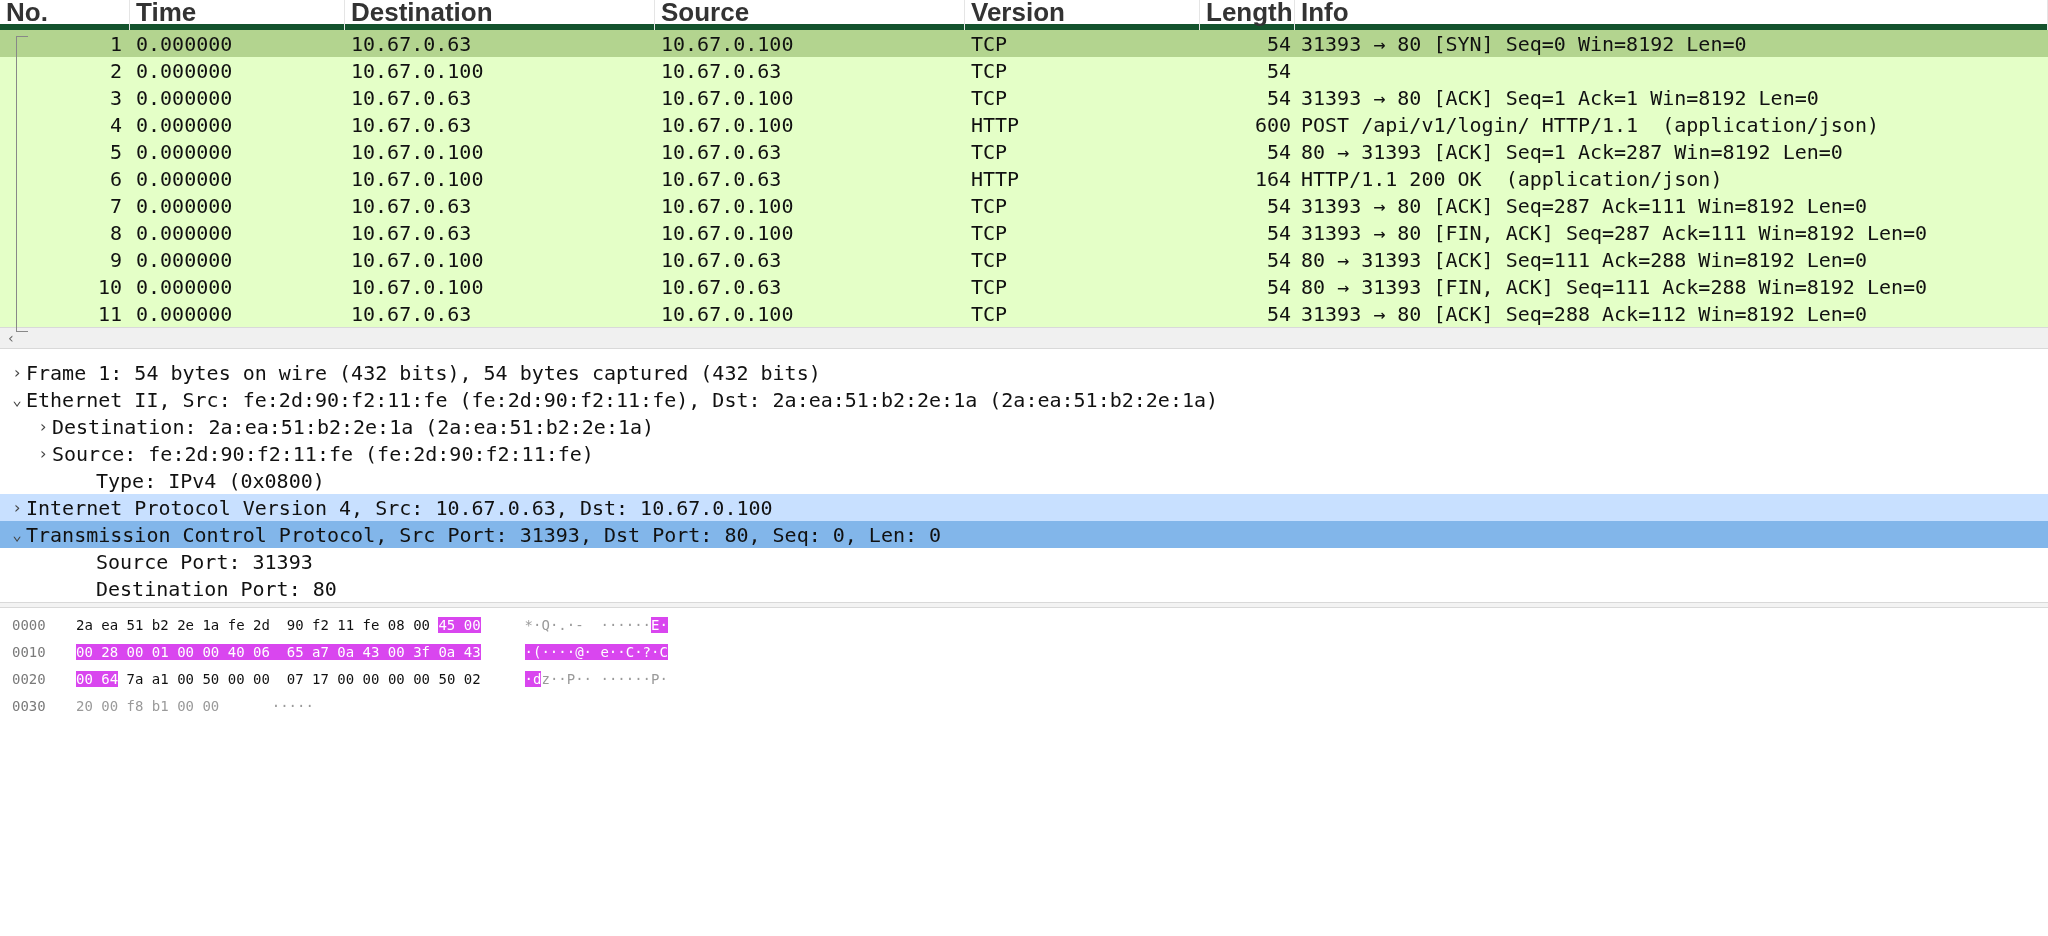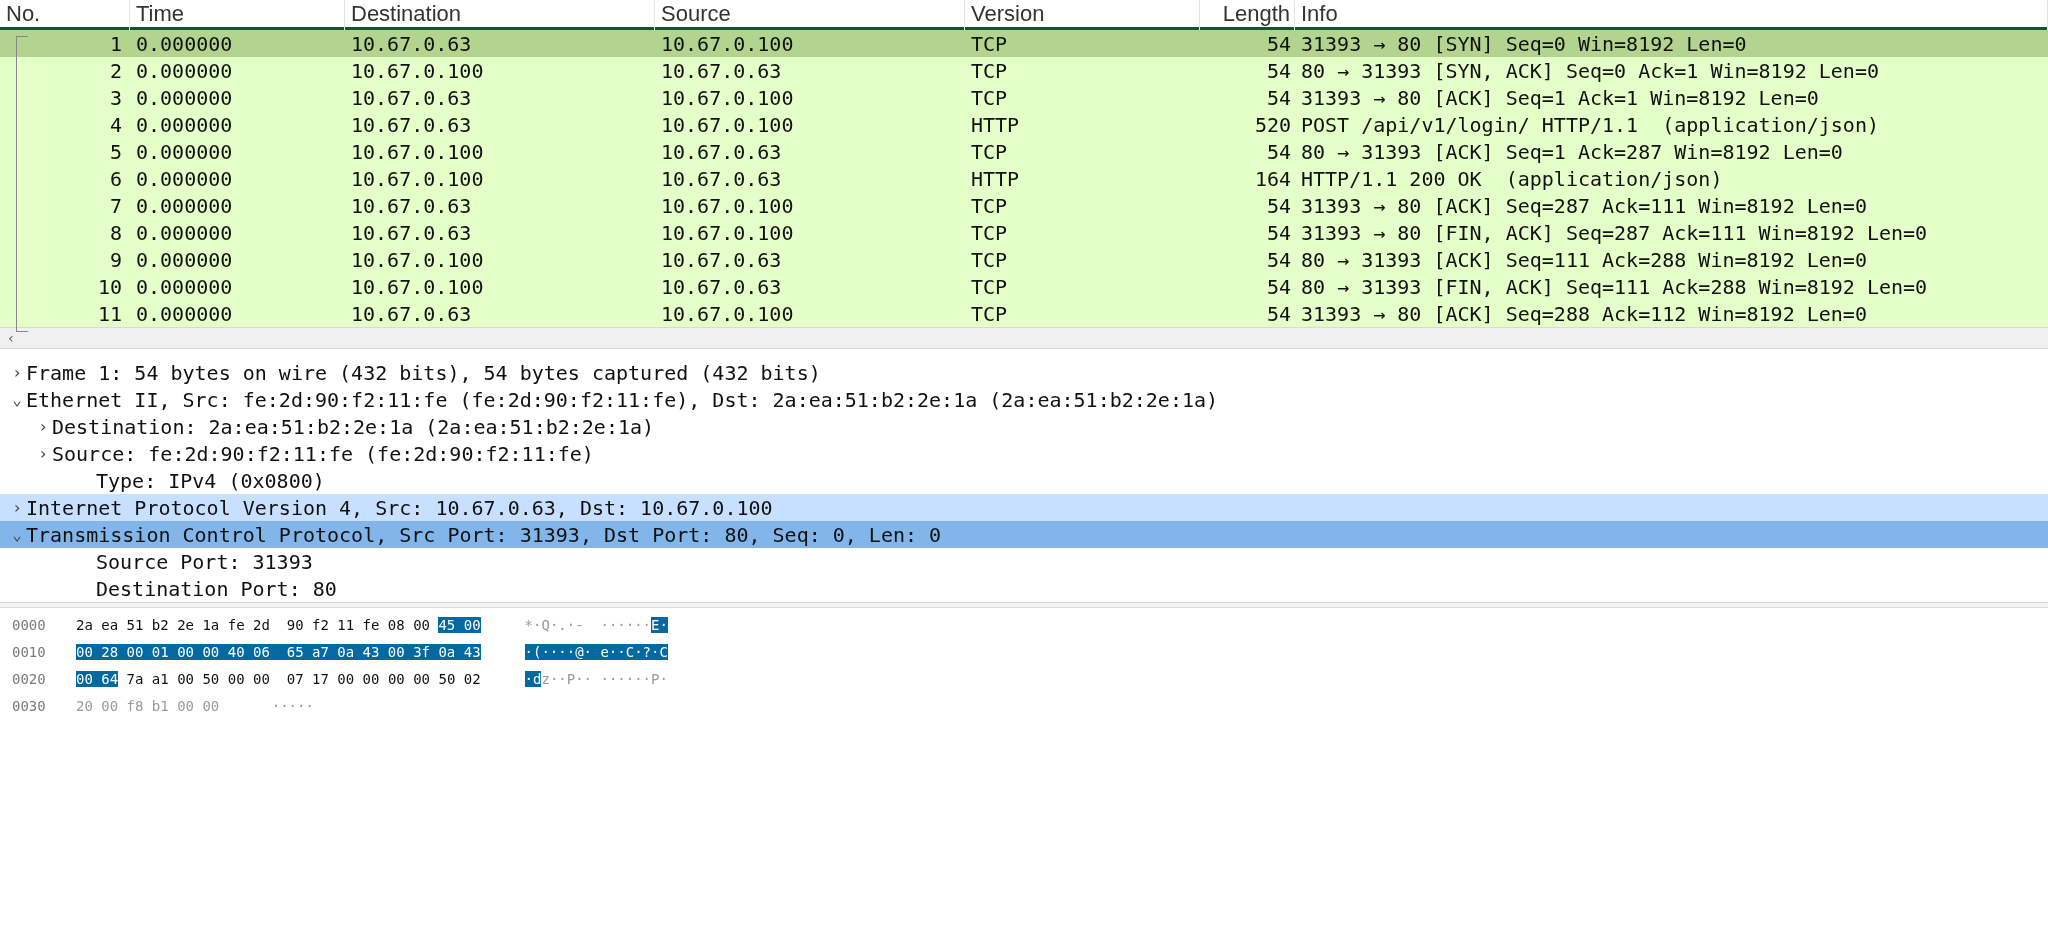--- a/index.html
+++ b/index.html
@@ -1,20 +1,20 @@
 <!DOCTYPE html>
 <html><head>
 <meta charset="utf-8">
 <style>
 * { margin:0; padding:0; box-sizing:border-box; }
 html,body { width:2048px; height:936px; font-family:"Lucida Console","Consolas",monospace; font-size:20px; color:#111; background:#fff; overflow:hidden; }
 
 
 .packet-list { width:100%; }
-.plist-header { display:flex; font-family:"Segoe UI","Microsoft YaHei",sans-serif; font-size:22px; color:#333; border-bottom:3px solid #14532d; height:30px; align-items:center; }
+.plist-header { display:flex; font-family:"Segoe UI","Microsoft YaHei",sans-serif; font-size:26px; color:#333; border-bottom:6px solid #14532d; height:30px; align-items:center;font-weight:bold; }
 .plist-header .cell { padding:3px 4px 3px 6px; border-right:1px solid #e5e5e5; }
 .col-no   { width:130px; padding-left:10px; }
 .col-time { width:215px; }
 .col-src  { width:310px; }
 .col-dst  { width:310px; }
 .col-proto{ width:235px; }
 .col-len  { width:95px; text-align:right; padding-right:8px; }
 .col-info { flex:1; }
 
 .plist-body { position:relative; }
@@ -42,21 +42,21 @@
 .tree-row.h-tcp { background:#82b6ea; }
 
 .divider { height:6px; background:#f3f3f3; border-top:1px solid #d9d9d9; border-bottom:1px solid #d9d9d9; }
 
 
 .hex { padding:4px 0 0 12px; font-size:14px; line-height:27px; }
 .hex-row { display:flex; white-space:pre; }
 .hex-off { width:64px; color:#7a7a7a; }
 .hex-bytes { }
 .hex-ascii { margin-left:44px; }
-.hl { background:#0369a1; color:#fff;text-align:center; }
+.hl { background:#d946ef; color:#fff;text-align:center; }
 .dim{ color:#9a9a9a; }
 </style>
 </head>
 <body>
 
 <div class="packet-list">
   <div class="plist-header">
     <div class="cell col-no">No.</div>
     <div class="cell col-time">Time</div>
     <div class="cell col-dst">Destination</div>
@@ -77,38 +77,37 @@
         <div class="cell col-len">54</div>
         <div class="cell col-info">31393 → 80 [SYN] Seq=0 Win=8192 Len=0</div>
       </div>
       <div class="row tcp">
         <div class="cell col-no">2</div>
         <div class="cell col-time">0.000000</div>
         <div class="cell col-src">10.67.0.100</div>
         <div class="cell col-dst">10.67.0.63</div>
         <div class="cell col-proto">TCP</div>
         <div class="cell col-len">54</div>
-        <div class="cell col-info">80 → 31393 [SYN, ACK] Seq=0 Ack=1 Win=8192 Len=0</div>
       </div>
       <div class="row tcp">
         <div class="cell col-no">3</div>
         <div class="cell col-time">0.000000</div>
         <div class="cell col-src">10.67.0.63</div>
         <div class="cell col-dst">10.67.0.100</div>
         <div class="cell col-proto">TCP</div>
         <div class="cell col-len">54</div>
         <div class="cell col-info">31393 → 80 [ACK] Seq=1 Ack=1 Win=8192 Len=0</div>
       </div>
       <div class="row http">
         <div class="cell col-no">4</div>
         <div class="cell col-time">0.000000</div>
         <div class="cell col-src">10.67.0.63</div>
         <div class="cell col-dst">10.67.0.100</div>
         <div class="cell col-proto">HTTP</div>
-        <div class="cell col-len">520</div>
+        <div class="cell col-len">600</div>
         <div class="cell col-info">POST /api/v1/login/ HTTP/1.1  (application/json)</div>
       </div>
       <div class="row tcp">
         <div class="cell col-no">5</div>
         <div class="cell col-time">0.000000</div>
         <div class="cell col-src">10.67.0.100</div>
         <div class="cell col-dst">10.67.0.63</div>
         <div class="cell col-proto">TCP</div>
         <div class="cell col-len">54</div>
         <div class="cell col-info">80 → 31393 [ACK] Seq=1 Ack=287 Win=8192 Len=0</div>

